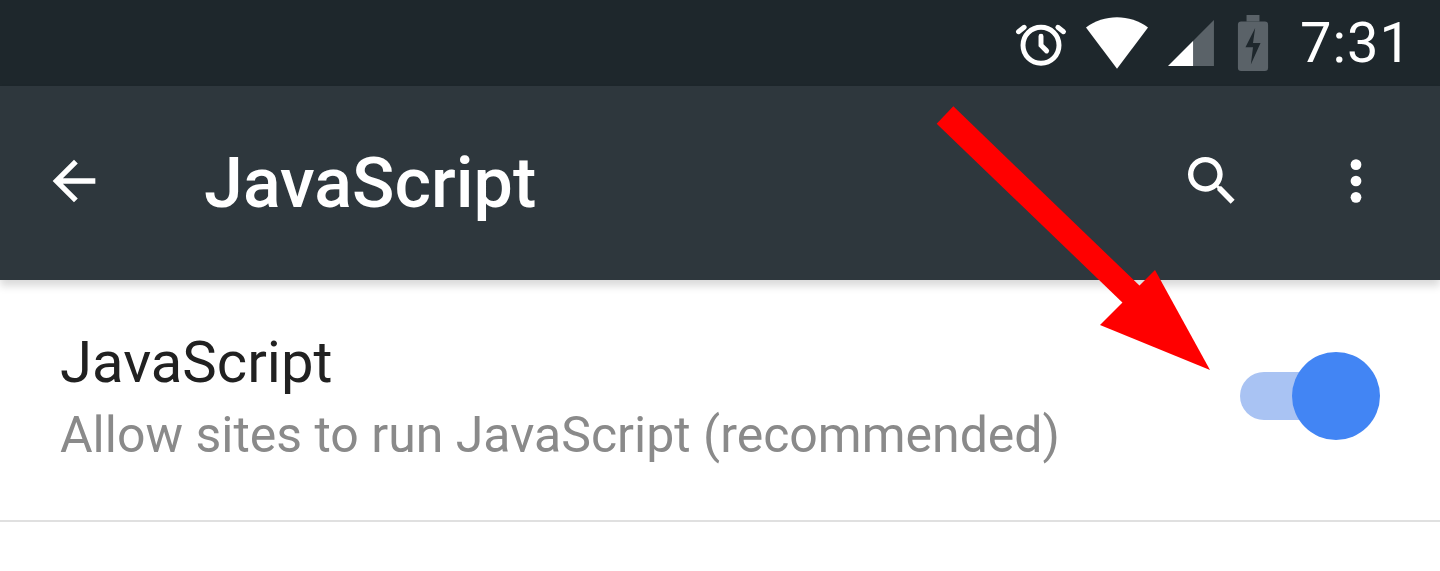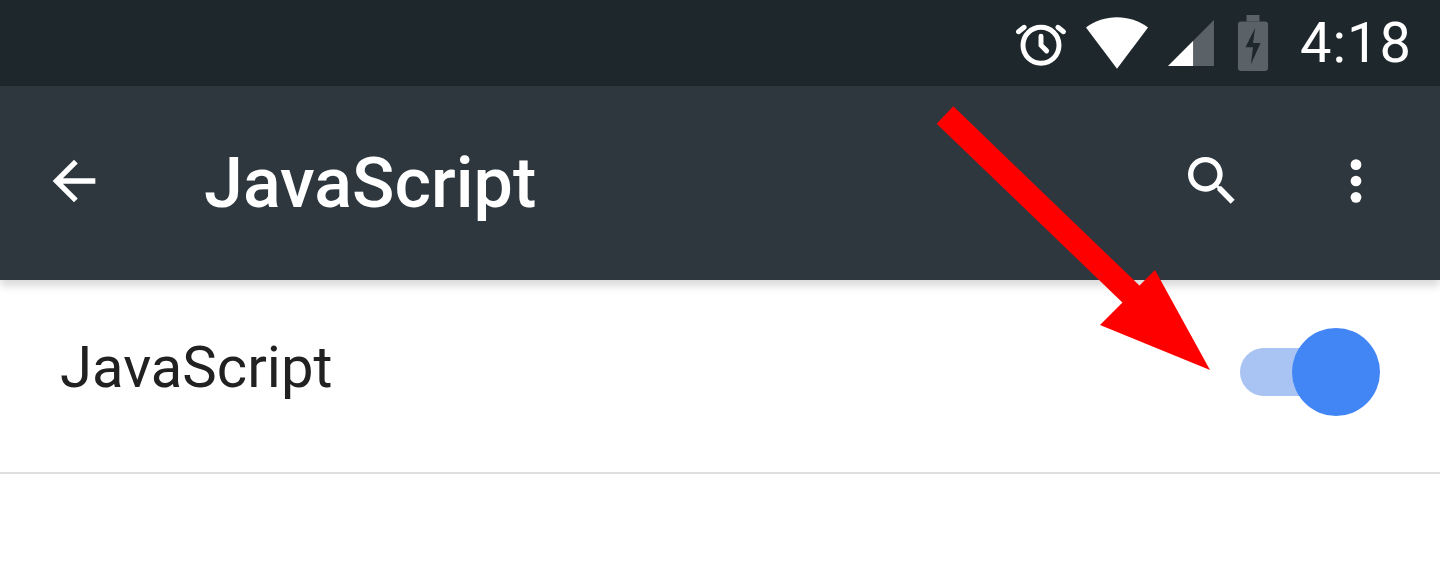--- a/index.html
+++ b/index.html
@@ -154,21 +154,21 @@
       <path d="M1 23 L13 23 L13 11 Z" fill="#ffffff"></path>
     </svg>
   </span>
   <span class="sb-icon">
     <svg width="38" height="56" viewBox="0 0 16 26">
       <rect x="5" y="0" width="6" height="3" fill="#5a6268"></rect>
       <rect x="1" y="3" width="14" height="23" rx="1.5" fill="#5a6268"></rect>
       <path d="M9 6 L4.5 15 L8 15 L7 23 L11.5 13 L8 13 Z" fill="#1e272c"></path>
     </svg>
   </span>
-  <span class="sb-time">4:18</span>
+  <span class="sb-time">7:31</span>
 </div>
 
 <div class="appbar">
   <div class="back-btn">
     <span>
       <svg width="64" height="64" viewBox="0 0 24 24" fill="#ffffff">
         <path d="M20 11H7.83l5.59-5.59L12 4l-8 8 8 8 1.41-1.41L7.83 13H20z"></path>
       </svg>
     </span>
   </div>
@@ -190,20 +190,21 @@
         </svg>
       </span>
     </div>
   </div>
 </div>
 
 <div class="content">
   <div class="setting-row">
     <div class="setting-text">
       <div class="setting-title">JavaScript</div>
+      <div class="setting-desc">Allow sites to run JavaScript (recommended)</div>
     </div>
     <div class="toggle">
       <div class="toggle-track"></div>
       <div class="toggle-thumb"></div>
     </div>
   </div>
 </div>
 
 <div class="arrow-annotation">
   <svg width="350" height="320" viewBox="0 0 350 320">

